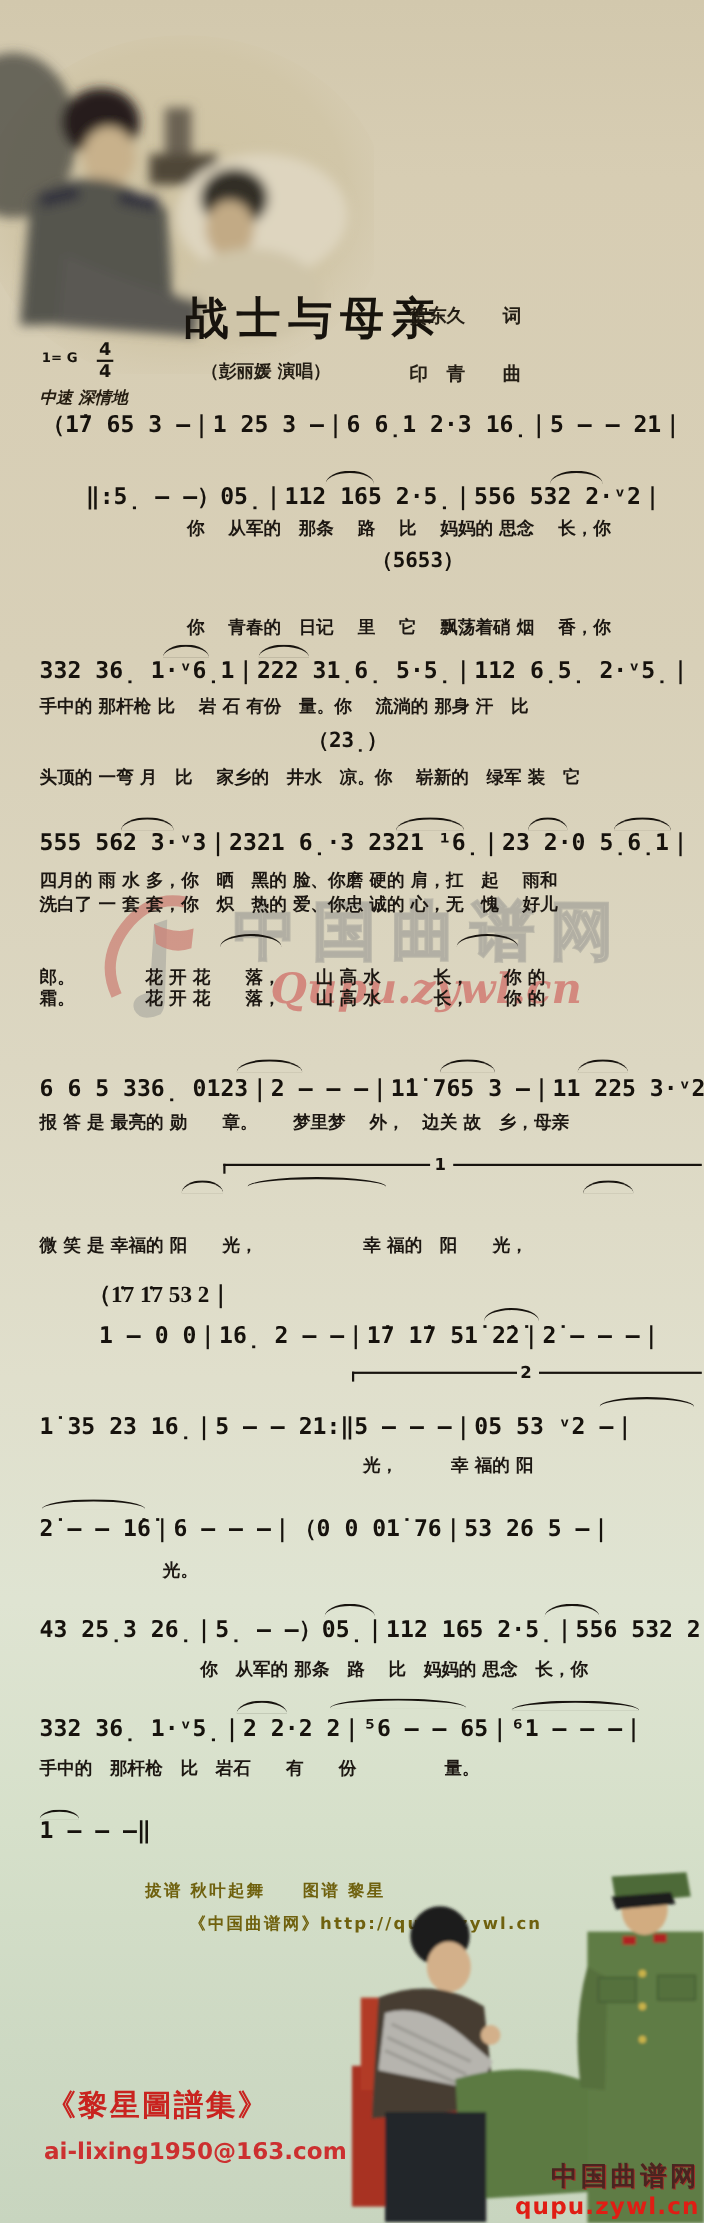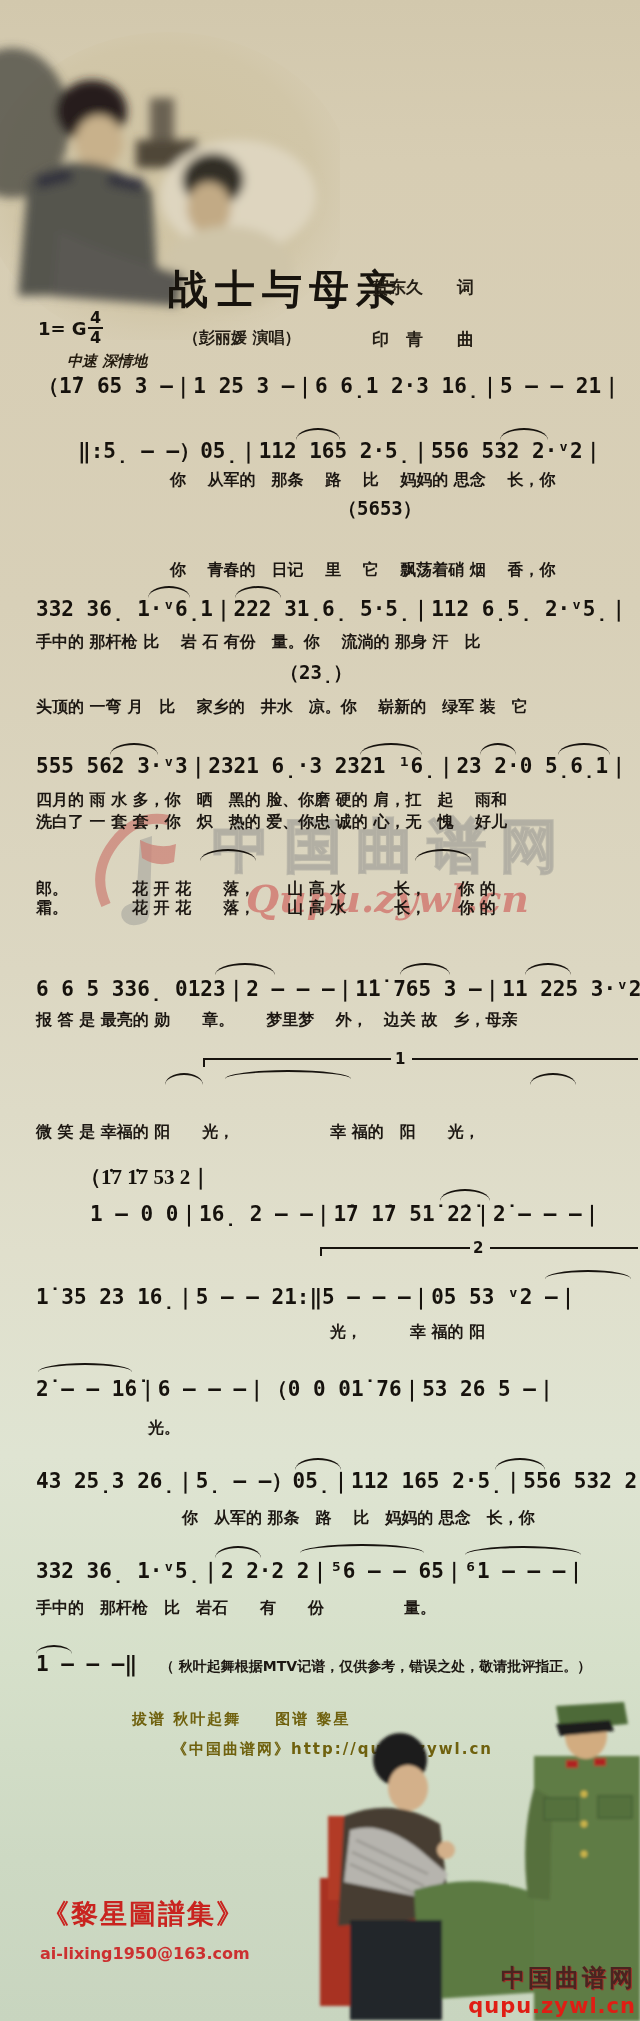--- a/index.html
+++ b/index.html
@@ -3,41 +3,41 @@
 <meta charset="utf-8">
 <style>
   html,body{margin:0;padding:0;}
   .page{position:relative;width:640px;height:2021px;overflow:hidden;
     background:linear-gradient(180deg,#d2c8ad 0%,#d7cdb3 8%,#d8d0b8 30%,#dcd7c2 48%,#e0dfcc 62%,#dfe4d2 72%,#d6e0ca 82%,#cdd9c3 92%,#c8d5bf 100%);
     font-family:"DejaVu Sans",sans-serif;}
   .abs{position:absolute;}
   .title{font-family:"DejaVu Serif",serif;font-weight:bold;font-size:40px;color:#17130d;letter-spacing:7px;}
   .credit{font-weight:bold;font-size:17px;color:#241e15;}
   .performer{font-weight:bold;font-size:16px;color:#241e15;}
-  .keysig{font-weight:bold;font-size:18px;color:#17130d;}
+  .keysig{font-weight:bold;font-size:12px;color:#17130d;}
   .frac{display:inline-flex;flex-direction:column;align-items:center;font-weight:bold;font-size:16px;color:#17130d;line-height:1;}
   .frac .num{border-bottom:2px solid #17130d;padding:0 2px 1px;}
   .frac .den{padding-top:1px;}
   .tempo{font-weight:bold;font-style:italic;font-size:15px;color:#241c10;}
   .notation{font-family:"DejaVu Sans Mono",monospace;font-weight:bold;font-size:21px;color:#16120d;white-space:pre;}
   .inset{font-family:"DejaVu Sans Mono",monospace;font-weight:bold;font-size:19px;color:#16120d;white-space:pre;}
   .lyrics{font-weight:bold;font-size:16px;color:#1c1712;white-space:pre;}
   .arc{position:absolute;height:10px;border-top:2px solid #17130e;border-radius:50% 50% 0 0 / 100% 100% 0 0;}
   .arc.flat{height:7px;}
   .vline{position:absolute;border-top:2px solid #17130e;height:0;}
   .vtick{position:absolute;width:2px;height:9px;background:#17130e;}
   .vnum{position:absolute;font-weight:bold;font-size:15px;color:#17130e;}
   .wm-cn{font-family:"DejaVu Serif",serif;font-weight:bold;font-size:58px;letter-spacing:14px;
     color:rgba(150,150,148,0.22);-webkit-text-stroke:2px rgba(140,140,138,0.40);white-space:pre;}
   .wm-en{font-family:"DejaVu Serif",serif;font-style:italic;font-weight:bold;font-size:38px;
     color:rgba(205,85,82,0.60);white-space:pre;}
   .tail-note{font-weight:bold;font-size:14px;color:#1c1712;white-space:pre;}
   .olive{font-weight:bold;font-size:15px;color:#6f610e;letter-spacing:2px;white-space:pre;}
   .red-collection{font-family:"DejaVu Serif",serif;font-weight:bold;font-size:27px;color:#c9231f;letter-spacing:2px;}
-  .red-email{font-weight:bold;font-size:16px;color:#cc3030;}
+  .red-email{font-weight:bold;font-size:21px;color:#cc3030;}
   .corner-cn{font-weight:bold;font-size:24px;color:#4a2420;text-shadow:1px 1px 0 #a03028;letter-spacing:3px;}
   .corner-en{font-weight:bold;font-size:21px;color:#e01d14;letter-spacing:1px;}
 </style>
 </head>
 <body>
 
 <div class="page">
 
   <div class="abs" style="left:0;top:28px;width:340px;height:312px;">
     <svg width="340" height="312" viewBox="0 0 340 312">
@@ -72,21 +72,21 @@
 
   <div class="abs title" style="left:168px;top:262px;">战士与母亲</div>
   <div class="abs credit" style="left:372px;top:276px;">贺东久　　词</div>
   <div class="abs performer" style="left:183px;top:328px;">（彭丽媛 演唱）</div>
   <div class="abs credit" style="left:372px;top:328px;">印　青　　曲</div>
   <div class="abs keysig" style="left:38px;top:318px;">1= G</div>
   <div class="abs frac" style="left:88px;top:310px;">
     <span class="num">4</span>
     <span class="den">4</span>
   </div>
-  <div class="abs tempo" style="left:36px;top:352px;margin-left:31px;">中速 深情地</div>
+  <div class="abs tempo" style="left:36px;top:352px;">中速 深情地</div>
 
   <div class="abs" style="left:88px;top:810px;width:130px;height:130px;opacity:.6;">
     <svg width="130" height="130" viewBox="0 0 130 130">
       <path d="M18 95 Q2 60 30 28 Q52 4 80 10" fill="none" stroke="#c34b47" stroke-width="10" opacity="0.75"></path>
       <path d="M58 112 Q40 120 34 108 Q30 96 48 92 L52 30 L64 26 L62 96 Q62 108 58 112Z" fill="#9a9a96" opacity="0.8"></path>
       <path d="M52 30 Q72 40 88 34 L86 52 Q70 58 54 48Z" fill="#c34b47" opacity="0.75"></path>
     </svg>
   </div>
   <div class="abs wm-cn" style="left:212px;top:808px;">中国曲谱网</div>
   <div class="abs wm-en" style="left:246px;top:876px;">Qupu.zywl.cn</div>
@@ -134,21 +134,20 @@
   <div class="abs notation" style="left:36px;top:1375px;">2̇ – – 1̇6̇｜6 – – –｜（0 0 01̇ 76｜53 26 5 –｜</div>
   <div class="abs lyrics" style="left:148px;top:1418px;">光。</div>
 
   <div class="abs notation" style="left:36px;top:1467px;">43 25̣3 26̣｜5̣ – –）05̣｜112 165 2·5̣｜556 532 2·2｜</div>
   <div class="abs lyrics" style="left:182px;top:1508px;">你　从军的 那条　路　 比　妈妈的 思念　长，你</div>
 
   <div class="abs notation" style="left:36px;top:1557px;">332 36̣ 1·ᵛ5̣｜2 2·2 2｜⁵6 – – 65｜⁶1 – – –｜</div>
   <div class="abs lyrics" style="left:36px;top:1598px;">手中的　那杆枪　比　岩石　　有　　份　　　　　量。</div>
 
   <div class="abs notation" style="left:36px;top:1652px;">1 – – –‖</div>
-  <div class="abs tail-note" style="left:160px;top:1658px;">（ 秋叶起舞根据MTV记谱，仅供参考，错误之处，敬请批评指正。）</div>
 
   <div class="arc" style="left:296px;top:428px;width:44px;"></div>
   <div class="arc" style="left:500px;top:428px;width:48px;"></div>
   <div class="arc" style="left:148px;top:586px;width:42px;"></div>
   <div class="arc" style="left:235px;top:586px;width:46px;"></div>
   <div class="arc" style="left:110px;top:743px;width:48px;"></div>
   <div class="arc" style="left:360px;top:743px;width:62px;"></div>
   <div class="arc" style="left:480px;top:743px;width:36px;"></div>
   <div class="arc" style="left:558px;top:743px;width:52px;"></div>
   <div class="arc" style="left:200px;top:849px;width:56px;"></div>

